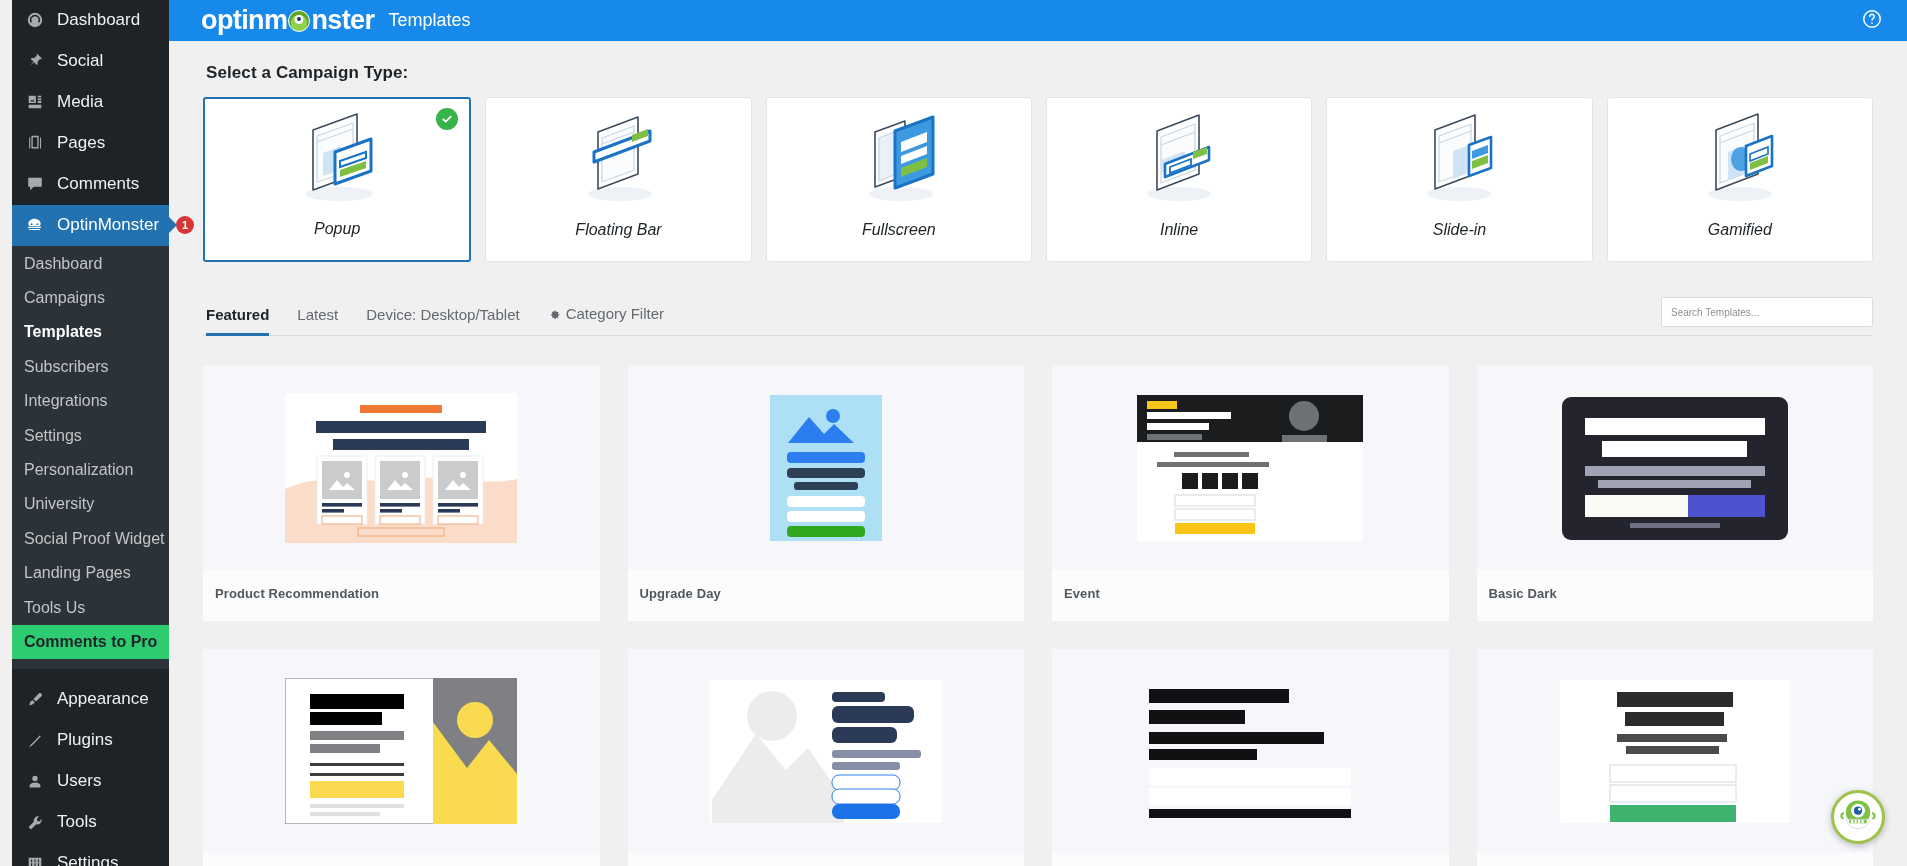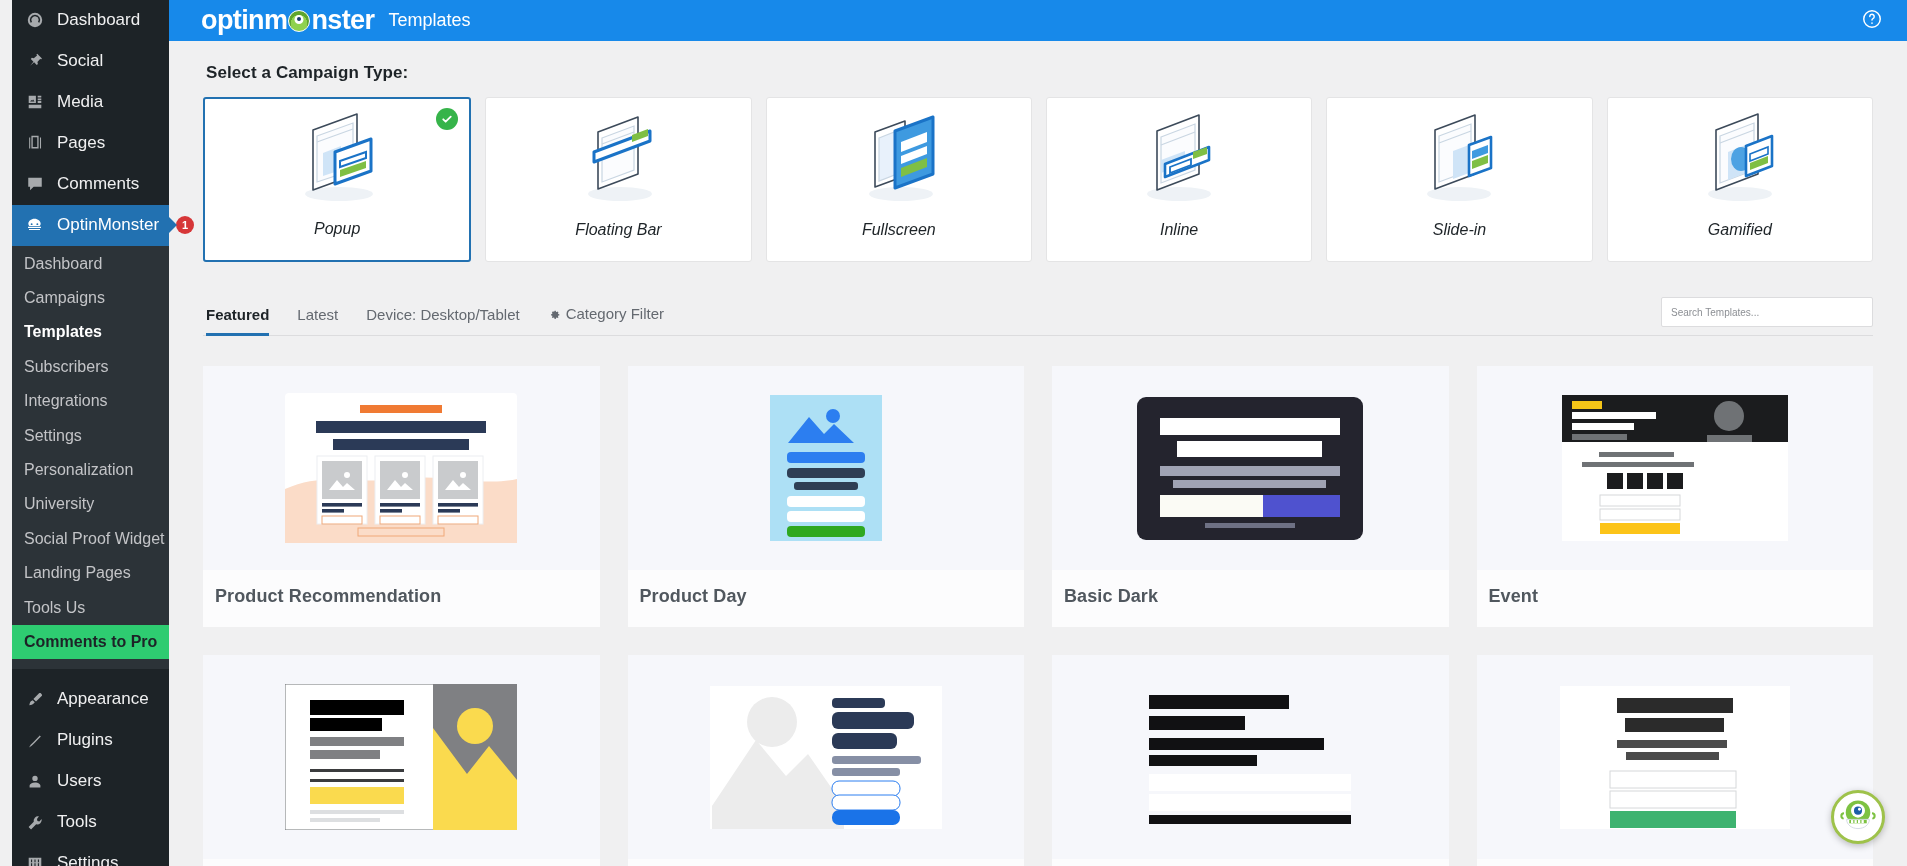--- a/index.html
+++ b/index.html
@@ -128,21 +128,21 @@
   .tpl-grid {
     display: grid; grid-template-columns: repeat(4, 1fr); gap: 28px;
     margin-top: 30px;
   }
   .tpl-card { background: #fcfcfd; cursor: pointer; }
   .tpl-thumb {
     background: #f6f7fb; height: 204px;
     display: flex; align-items: center; justify-content: center; overflow: hidden;
   }
   .tpl-name {
-    font-size: 18px; font-weight: bold; color: #50575e;
+    font-size: 13px; font-weight: bold; color: #50575e;
     padding: 16px 12px 20px; letter-spacing: .1px;
   }
 
   
   .chat-launcher {
     position: absolute; right: 22px; bottom: 22px;
     width: 54px; height: 54px; border-radius: 50%;
     background: #fff; border: 3px solid #9ec24a;
     display: flex; align-items: center; justify-content: center;
     box-shadow: 0 2px 7px rgba(0,0,0,.25); cursor: pointer; z-index: 20;
@@ -473,37 +473,21 @@
               <path d="M18 48 l21-26 15 17 10-10 20 19 z" fill="#2c7ef0"></path>
               <circle cx="63" cy="21" r="7" fill="#2c7ef0"></circle>
               <rect x="17" y="57" width="78" height="11" rx="4" fill="#2c7ef0"></rect>
               <rect x="17" y="73" width="78" height="10" rx="4" fill="#2f3f55"></rect>
               <rect x="24" y="87" width="64" height="8" rx="3" fill="#2f3f55"></rect>
               <rect x="17" y="101" width="78" height="11" rx="4" fill="#ffffff"></rect>
               <rect x="17" y="116" width="78" height="11" rx="4" fill="#ffffff"></rect>
               <rect x="17" y="131" width="78" height="11" rx="4" fill="#2fa81f"></rect>
             </svg>
           </div>
-          <div class="tpl-name">Product Day</div>
-        </div>
-
-        <div class="tpl-card">
-          <div class="tpl-thumb">
-            <svg width="226" height="143" viewBox="0 0 226 143">
-              <rect x="0" y="0" width="226" height="143" rx="9" fill="#24242e"></rect>
-              <rect x="23" y="21" width="180" height="17" fill="#ffffff"></rect>
-              <rect x="40" y="44" width="145" height="16" fill="#ffffff"></rect>
-              <rect x="23" y="69" width="180" height="10" fill="#a0a3b4"></rect>
-              <rect x="36" y="83" width="153" height="8" fill="#a0a3b4"></rect>
-              <rect x="23" y="98" width="103" height="22" fill="#fbfbf5"></rect>
-              <rect x="126" y="98" width="77" height="22" fill="#4f52cf"></rect>
-              <rect x="68" y="126" width="90" height="5" fill="#6e7184"></rect>
-            </svg>
-          </div>
-          <div class="tpl-name">Basic Dark</div>
+          <div class="tpl-name">Upgrade Day</div>
         </div>
 
         <div class="tpl-card">
           <div class="tpl-thumb">
             <svg width="226" height="146" viewBox="0 0 226 146">
               <rect x="0" y="0" width="226" height="146" fill="#ffffff"></rect>
               <rect x="0" y="0" width="226" height="47" fill="#1b1c1e"></rect>
               <rect x="10" y="6" width="30" height="8" fill="#f5c518"></rect>
               <rect x="10" y="17" width="84" height="7" fill="#ffffff"></rect>
               <rect x="10" y="28" width="62" height="7" fill="#ffffff"></rect>
@@ -519,20 +503,36 @@
               <rect x="38" y="100" width="80" height="11" fill="#ffffff" stroke="#d6d8da"></rect>
               <rect x="38" y="114" width="80" height="11" fill="#ffffff" stroke="#d6d8da"></rect>
               <rect x="38" y="128" width="80" height="11" fill="#fcc419"></rect>
             </svg>
           </div>
           <div class="tpl-name">Event</div>
         </div>
 
         <div class="tpl-card">
           <div class="tpl-thumb">
+            <svg width="226" height="143" viewBox="0 0 226 143">
+              <rect x="0" y="0" width="226" height="143" rx="9" fill="#24242e"></rect>
+              <rect x="23" y="21" width="180" height="17" fill="#ffffff"></rect>
+              <rect x="40" y="44" width="145" height="16" fill="#ffffff"></rect>
+              <rect x="23" y="69" width="180" height="10" fill="#a0a3b4"></rect>
+              <rect x="36" y="83" width="153" height="8" fill="#a0a3b4"></rect>
+              <rect x="23" y="98" width="103" height="22" fill="#fbfbf5"></rect>
+              <rect x="126" y="98" width="77" height="22" fill="#4f52cf"></rect>
+              <rect x="68" y="126" width="90" height="5" fill="#6e7184"></rect>
+            </svg>
+          </div>
+          <div class="tpl-name">Basic Dark</div>
+        </div>
+
+        <div class="tpl-card">
+          <div class="tpl-thumb">
             <svg width="232" height="146" viewBox="0 0 232 146">
               <rect x="0" y="0" width="232" height="146" fill="#ffffff" stroke="#6f7275"></rect>
               <rect x="148" y="0" width="84" height="146" fill="#7f8083"></rect>
               <path d="M148 44 l34 46 22-28 28 34 0 50 -84 0 z" fill="#fada4e"></path>
               <circle cx="190" cy="42" r="18" fill="#fada4e"></circle>
               <rect x="25" y="16" width="94" height="15" fill="#000000"></rect>
               <rect x="25" y="34" width="72" height="13" fill="#000000"></rect>
               <rect x="25" y="53" width="94" height="9" fill="#7f8083"></rect>
               <rect x="25" y="66" width="70" height="9" fill="#7f8083"></rect>
               <rect x="25" y="85" width="94" height="3" fill="#3b3c3e"></rect>

